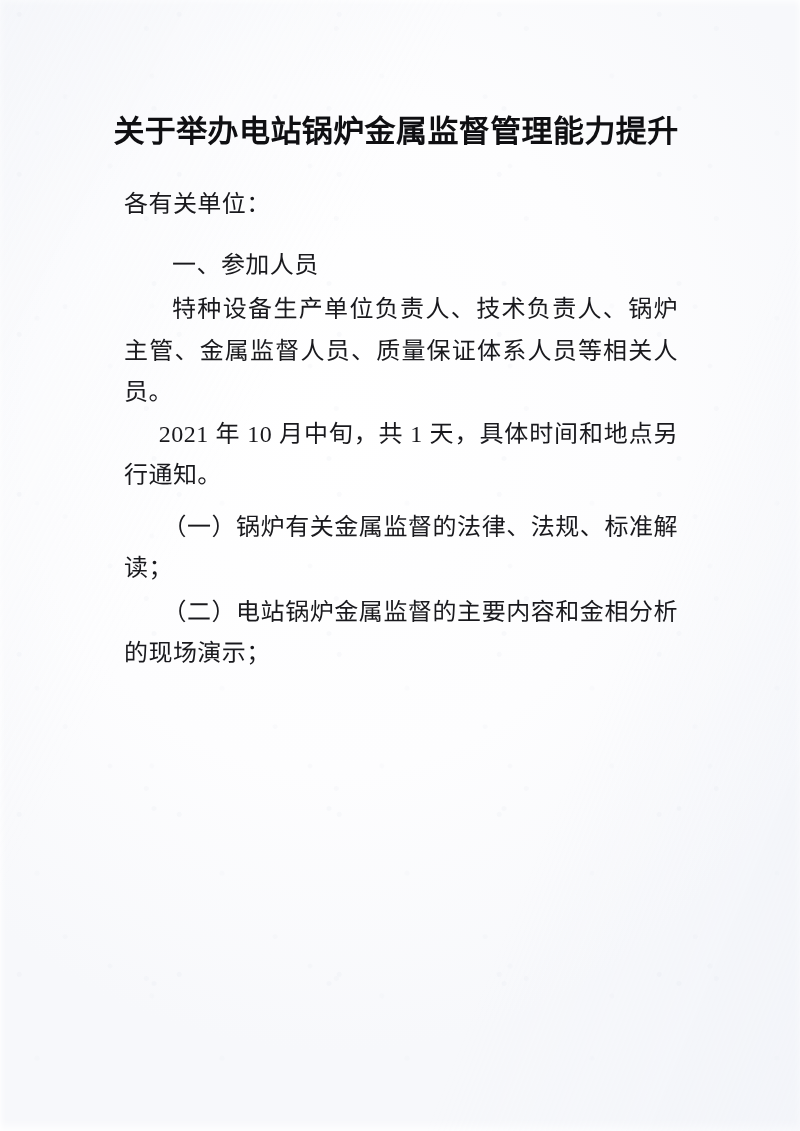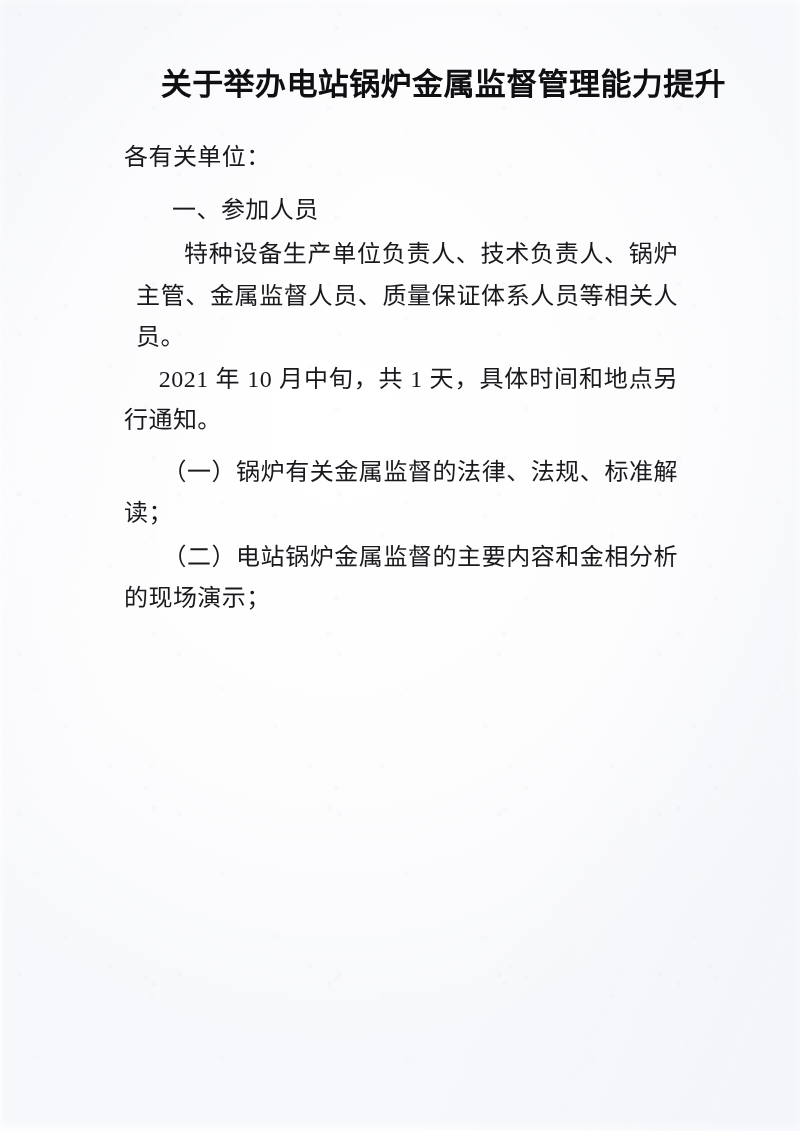--- a/index.html
+++ b/index.html
@@ -65,24 +65,24 @@
     z-index: 4;
   }
 
   
   .doc-title {
     font-family: "DejaVu Sans", "Liberation Sans", sans-serif;
     font-weight: 700;
     font-size: 31px;
     line-height: 45px;
     letter-spacing: 0.4px;
-    text-align: right;
+    text-align: center;
     color: #111114;
     margin: 0;
-    padding: 62px 74px 0 66px;
+    padding: 109px 74px 0 66px;
   }
   .doc-title .tline { display: block; }
   .doc-title .tline--2 { letter-spacing: 0.8px; }
 
   
   .body-block {
     padding: 0 122px 0 124px;
   }
 
   .p {
@@ -90,23 +90,23 @@
     font-size: 24px;
     line-height: 41.5px;
     letter-spacing: 0.45px;
     text-align: justify;
     text-justify: inter-character;
     color: #1b1b1f;
   }
 
   .p--salutation { margin-top: 30px; }
   .p--lead       { margin-top: 5px;  text-indent: 2em; }
-  .p--heading    { margin-top: 11px;  text-indent: 2em; }
+  .p--heading    { margin-top: 19px;  text-indent: 2em; }
   .p--heading-tight { margin-top: 2px; text-indent: 1.45em; }
-  .p--plain      { margin-top: 3px;  text-indent: 2em; margin-left: 12px; }
+  .p--plain      { margin-top: 3px;  text-indent: 2em; }
   .p--date       { margin-top: 0;    text-indent: 1.45em; }
   .p--item       { margin-top: 10px;  text-indent: 1.6em; }
   .p--item-wrap  { margin-top: 2px;  text-indent: 1.6em; }
 
   
   #content { filter: contrast(1.02); }
 </style>
 </head>
 <body>
 

